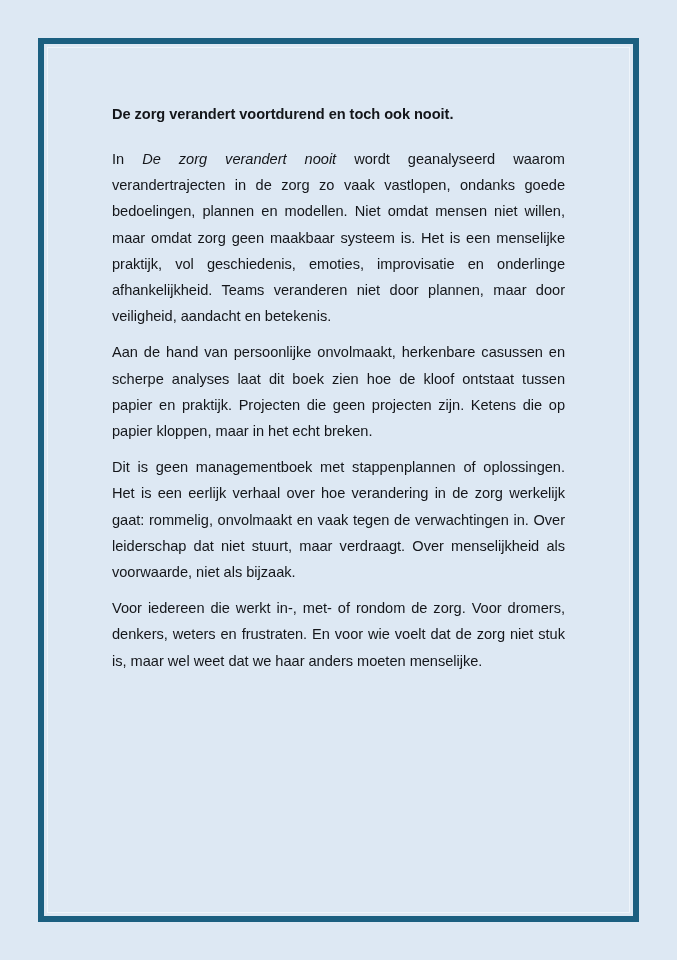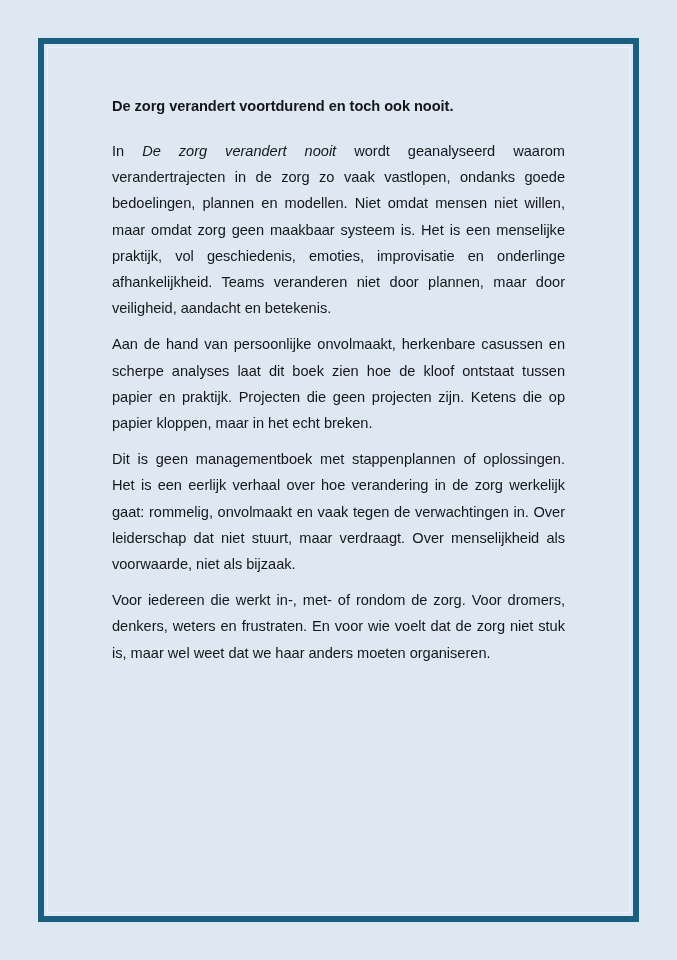--- a/index.html
+++ b/index.html
@@ -42,21 +42,21 @@
     width: 583px;
     height: 866px;
     border: 1px solid #eef4fa;
     box-sizing: border-box;
     pointer-events: none;
   }
 
   .content {
     position: absolute;
     left: 112px;
-    top: 96px;
+    top: 104px;
     width: 453px;
   }
 
   .blurb-title {
     font-size: 14.6px;
     font-weight: bold;
     color: #14161a;
     letter-spacing: -0.05px;
     line-height: 20px;
     margin: 0 0 22px 0;
@@ -93,16 +93,16 @@
     <h1 class="blurb-title">De zorg verandert voortdurend en toch ook nooit.</h1>
 
     <p class="blurb-paragraph">
       <span>In </span><em class="book-title-italic">De zorg verandert nooit</em><span> wordt geanalyseerd waarom verandertrajecten in de zorg zo vaak vastlopen, ondanks goede bedoelingen, plannen en modellen. Niet omdat mensen niet willen, maar omdat zorg geen maakbaar systeem is. Het is een menselijke praktijk, vol geschiedenis, emoties, improvisatie en onderlinge afhankelijkheid. Teams veranderen niet door plannen, maar door veiligheid, aandacht en betekenis.</span>
     </p>
 
     <p class="blurb-paragraph">Aan de hand van persoonlijke onvolmaakt, herkenbare casussen en scherpe analyses laat dit boek zien hoe de kloof ontstaat tussen papier en praktijk. Projecten die geen projecten zijn. Ketens die op papier kloppen, maar in het echt breken.</p>
 
     <p class="blurb-paragraph">Dit is geen managementboek met stappenplannen of oplossingen. Het is een eerlijk verhaal over hoe verandering in de zorg werkelijk gaat: rommelig, onvolmaakt en vaak tegen de verwachtingen in. Over leiderschap dat niet stuurt, maar verdraagt. Over menselijkheid als voorwaarde, niet als bijzaak.</p>
 
-    <p class="blurb-paragraph">Voor iedereen die werkt in-, met- of rondom de zorg. Voor dromers, denkers, weters en frustraten. En voor wie voelt dat de zorg niet stuk is, maar wel weet dat we haar anders moeten organiseren.</p>
+    <p class="blurb-paragraph">Voor iedereen die werkt in-, met- of rondom de zorg. Voor dromers, denkers, weters en frustraten. En voor wie voelt dat de zorg niet stuk is, maar wel weet dat we haar anders moeten menselijke.</p>
 
   </div>
 </div>
 
 </body></html>

